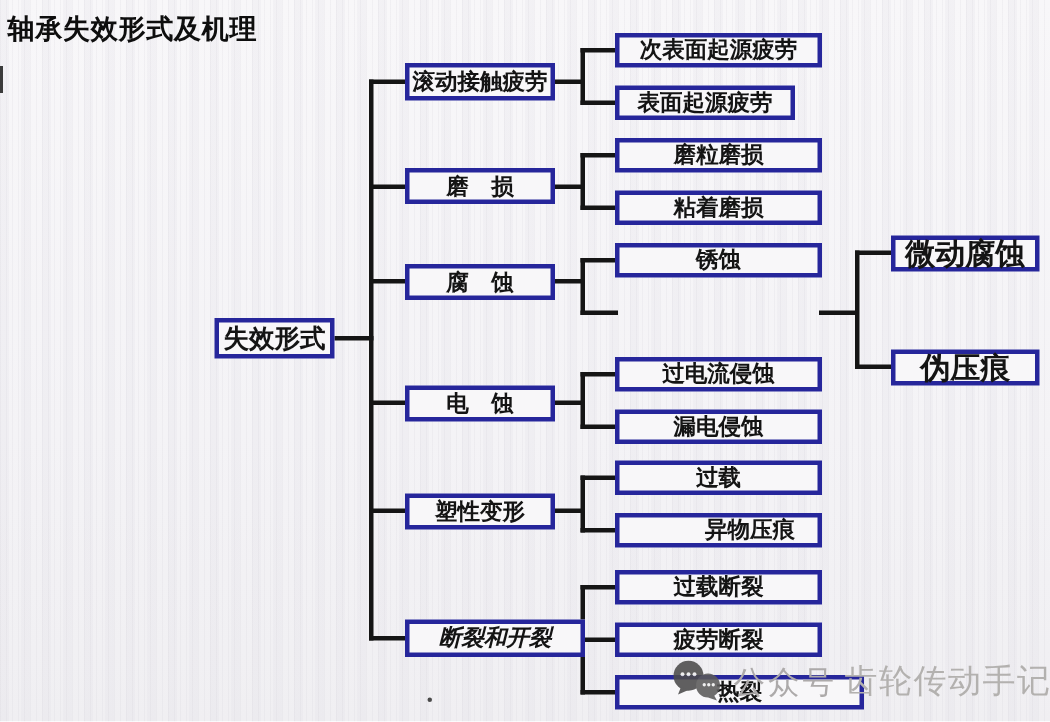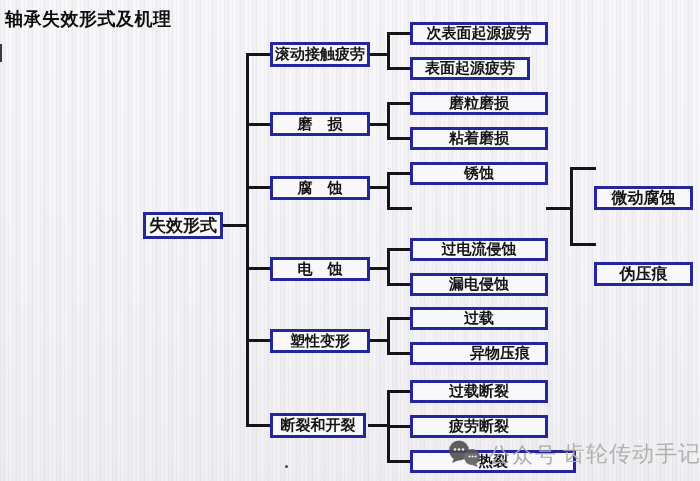--- a/index.html
+++ b/index.html
@@ -19,21 +19,21 @@
   .line { position:absolute; background:#151515; }
   .node {
     position:absolute; box-sizing:border-box;
     border:3px solid #26269b; background:#f8f7f9;
     display:flex; align-items:center; justify-content:center;
     font-weight:bold; color:#141414; white-space:nowrap;
   }
   .node.root   { font-size:17px; }
   .node.branch { font-size:15px; }
   .node.leaf   { font-size:15px; }
-  .node.subleaf{ font-size:16px;margin-top:29px; }
+  .node.subleaf{ font-size:20px; }
   .wm-prefix {
     position:absolute; left:489px; top:441px;
     font-size:21px; color:#adaaaa; letter-spacing:2px; white-space:nowrap;
   }
   .wm-name {
     position:absolute; left:563px; top:439px;
     font-size:22px; color:#b3b1af; letter-spacing:1px; white-space:nowrap;
   }
   .wm-icon { position:absolute; left:448px; top:440px; opacity:0.88; }
   .artifact-edge { position:absolute; left:0; top:44px; width:2px; height:18px; background:#3b3b3b; }
@@ -88,21 +88,21 @@
   <div class="line" style="left:570px;top:167px;width:26px;height:3px;"></div>
   <div class="line" style="left:570px;top:243px;width:26px;height:3px;"></div>
 
   <div class="node root" style="left:143px;top:212px;width:80px;height:27px;">失效形式</div>
 
   <div class="node branch" style="left:270px;top:42px;width:100px;height:25px;">滚动接触疲劳</div>
   <div class="node branch" style="left:270px;top:112px;width:100px;height:24px;">磨　损</div>
   <div class="node branch" style="left:270px;top:176px;width:100px;height:24px;">腐　蚀</div>
   <div class="node branch" style="left:270px;top:257px;width:100px;height:24px;">电　蚀</div>
   <div class="node branch" style="left:270px;top:329px;width:100px;height:24px;">塑性变形</div>
-  <div class="node branch" style="left:270px;top:413px;width:96px;height:25px;">断裂和开裂</div>
+  <div class="node branch" style="left:270px;top:413px;width:120px;height:25px;font-style:italic;">断裂和开裂</div>
 
   <div class="node leaf" style="left:410px;top:22px;width:138px;height:23px;">次表面起源疲劳</div>
   <div class="node leaf" style="left:410px;top:57px;width:120px;height:23px;">表面起源疲劳</div>
   <div class="node leaf" style="left:410px;top:92px;width:138px;height:23px;">磨粒磨损</div>
   <div class="node leaf" style="left:410px;top:127px;width:138px;height:23px;">粘着磨损</div>
   <div class="node leaf" style="left:410px;top:162px;width:138px;height:23px;">锈蚀</div>
   <div class="node leaf" style="left:410px;top:238px;width:138px;height:23px;">过电流侵蚀</div>
   <div class="node leaf" style="left:410px;top:273px;width:138px;height:23px;">漏电侵蚀</div>
   <div class="node leaf" style="left:410px;top:307px;width:138px;height:23px;">过载</div>
   <div class="node leaf" style="left:410px;top:342px;width:138px;height:23px;padding-left:42px;">异物压痕</div>

